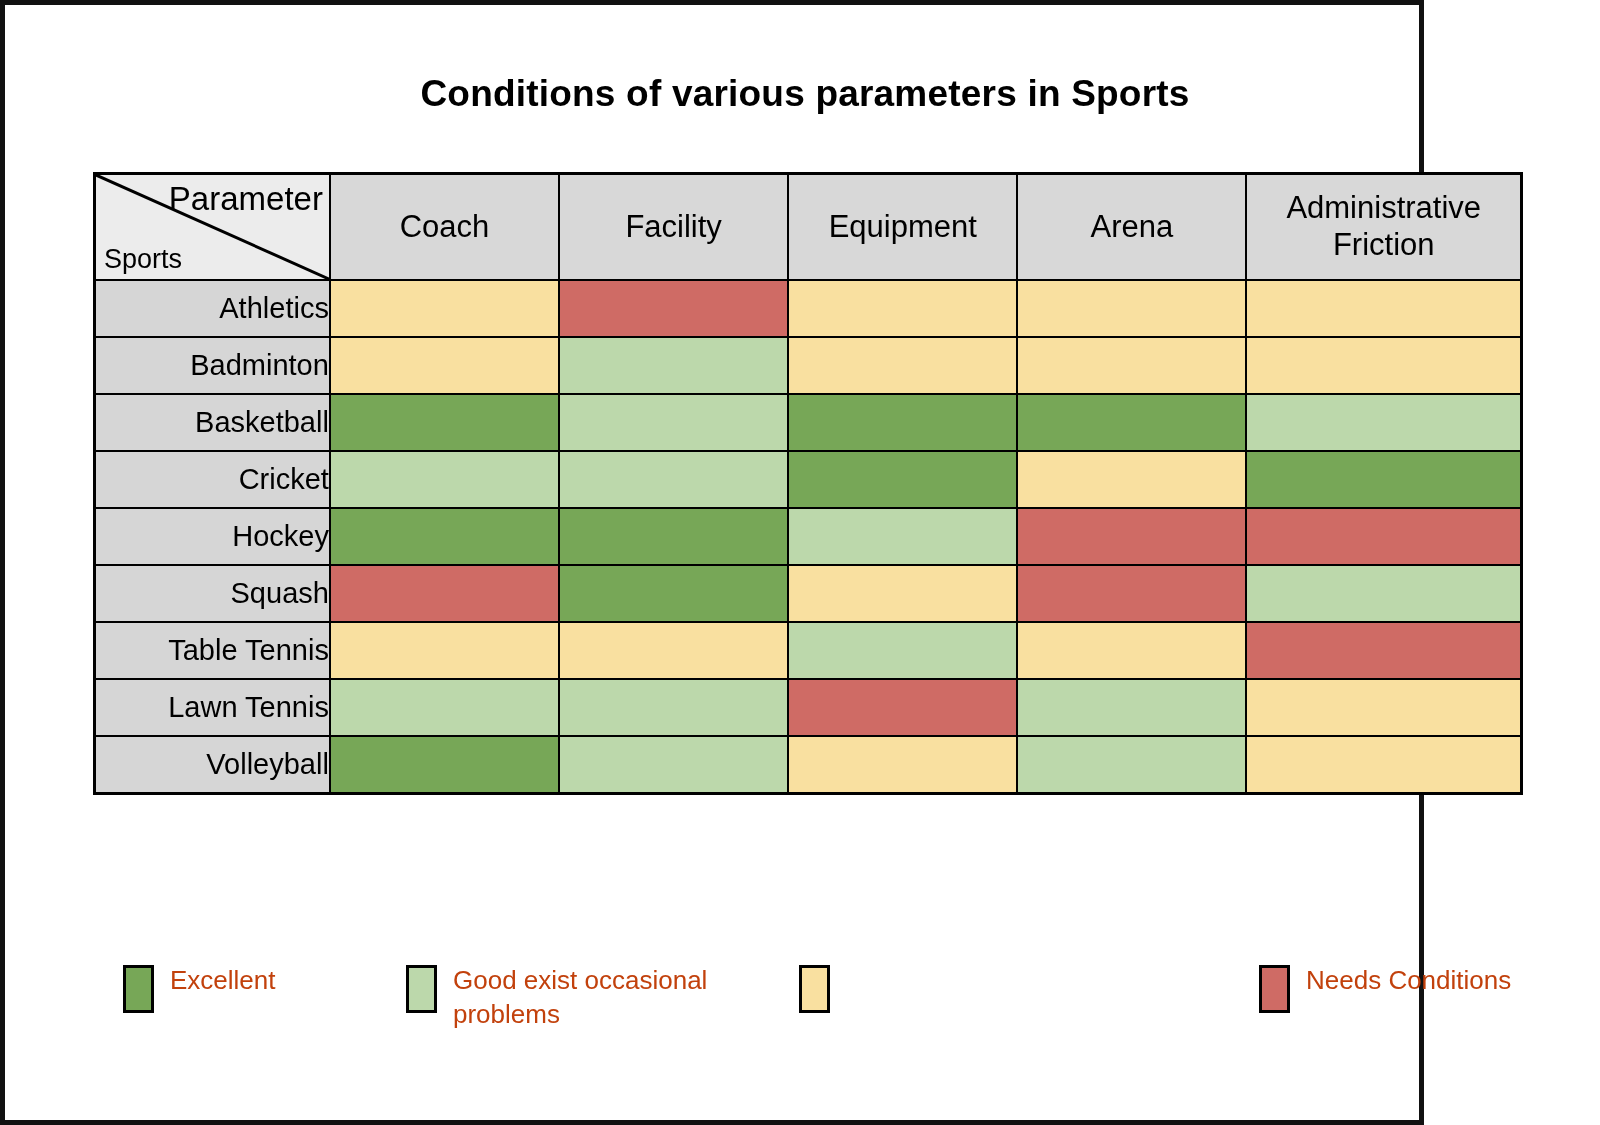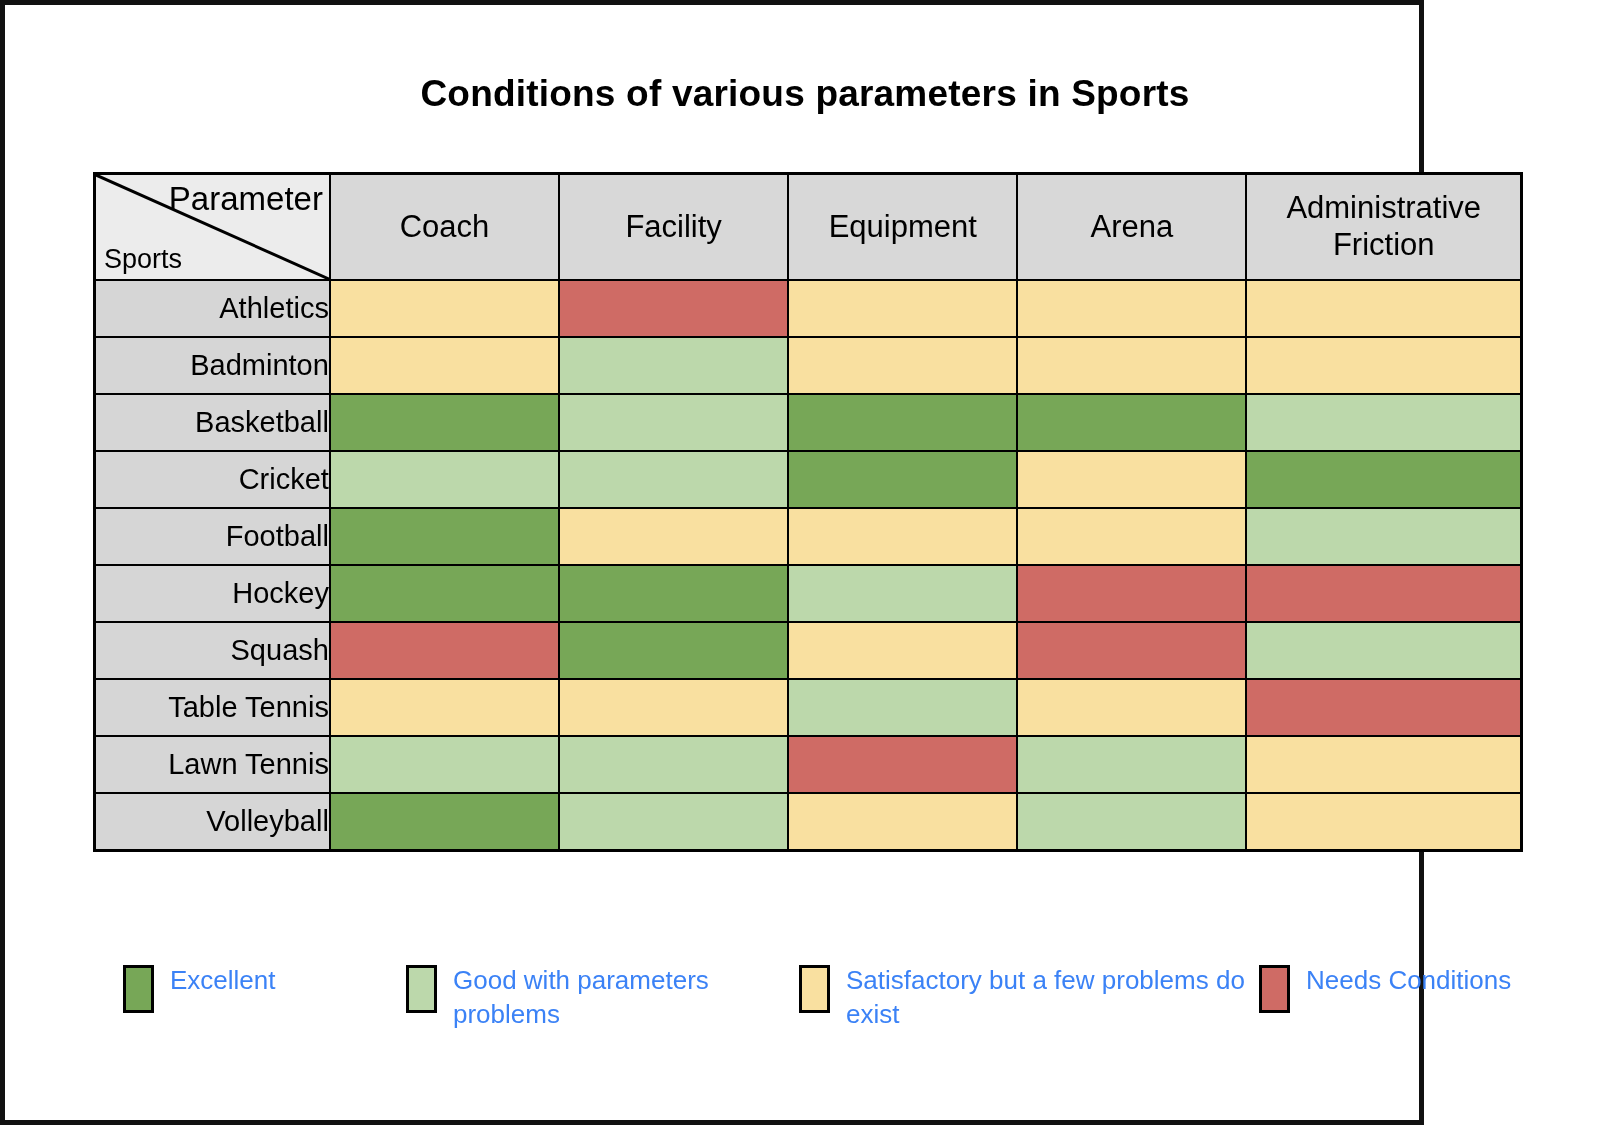--- a/index.html
+++ b/index.html
@@ -140,21 +140,21 @@
   .swatch {
     width: 31px;
     height: 48px;
     border: 3px solid #000000;
     box-sizing: border-box;
     flex: 0 0 auto;
     margin-top: 5px;
   }
   .legend-label {
     font-size: 26px;
-    color: #3b82f6;
+    color: #c2410c;
     line-height: 1.32;
     padding-top: 3px;
   }
 </style>
 </head>
 <body>
 
 <div id="page">
 
   <div id="title">Conditions of various parameters in Sports</div>
@@ -214,28 +214,20 @@
           </tr>
           <tr>
             <td class="rowhead">Cricket</td>
             <td class="cell v-good"></td>
             <td class="cell v-good"></td>
             <td class="cell v-excellent"></td>
             <td class="cell v-satis"></td>
             <td class="cell v-excellent"></td>
           </tr>
           <tr>
-            <td class="rowhead">Football</td>
-            <td class="cell v-excellent"></td>
-            <td class="cell v-satis"></td>
-            <td class="cell v-satis"></td>
-            <td class="cell v-satis"></td>
-            <td class="cell v-good"></td>
-          </tr>
-          <tr>
             <td class="rowhead">Hockey</td>
             <td class="cell v-excellent"></td>
             <td class="cell v-excellent"></td>
             <td class="cell v-good"></td>
             <td class="cell v-needs"></td>
             <td class="cell v-needs"></td>
           </tr>
           <tr>
             <td class="rowhead">Squash</td>
             <td class="cell v-needs"></td>
@@ -272,25 +264,24 @@
     </table>
   </div>
 
   <div id="legend">
     <div class="legend-item li0">
       <span class="swatch" style="background: rgb(119, 167, 87);"></span>
       <span class="legend-label">Excellent</span>
     </div>
     <div class="legend-item li1">
       <span class="swatch" style="background: rgb(188, 216, 171);"></span>
-      <span class="legend-label">Good with parameters problems</span>
+      <span class="legend-label">Good exist occasional problems</span>
     </div>
     <div class="legend-item li2">
       <span class="swatch" style="background: rgb(249, 224, 160);"></span>
-      <span class="legend-label">Satisfactory but a few problems do exist</span>
     </div>
     <div class="legend-item li3">
       <span class="swatch" style="background: rgb(207, 107, 101);"></span>
       <span class="legend-label">Needs Conditions</span>
     </div>
   </div>
 
 </div>
 
 </body></html>

